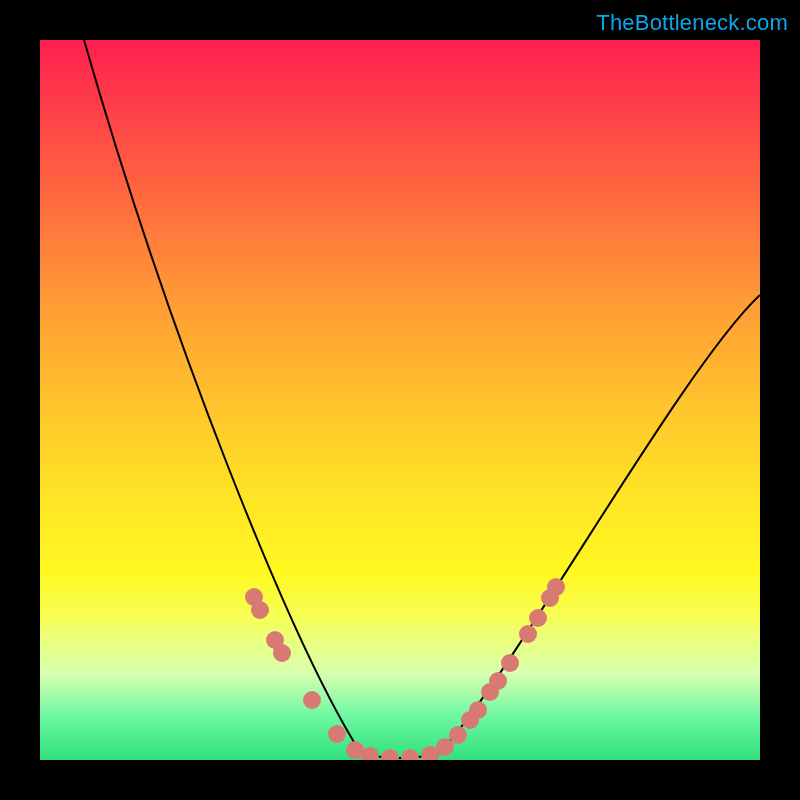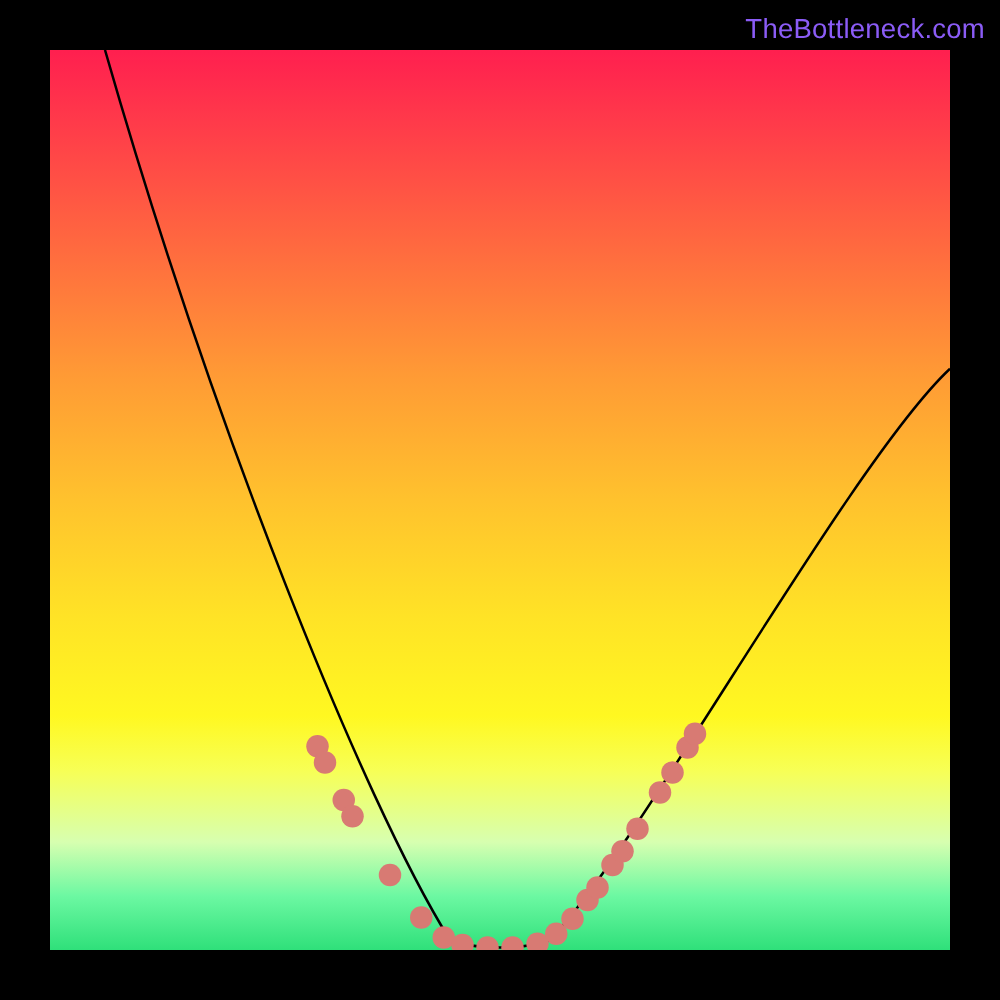--- a/index.html
+++ b/index.html
@@ -37,21 +37,21 @@
       #6cf8a2 94%,
       #2fe07a 100%
     );
   }
   .watermark {
     position: absolute;
     top: 10px;
     right: 12px;
     font-family: Arial, Helvetica, sans-serif;
     font-size: 22px;
-    color: #8b5cf6;
+    color: #0ea5e9;
     letter-spacing: 0.2px;
     user-select: none;
   }
   svg.curve {
     position: absolute;
     top: 0;
     left: 0;
     width: 720px;
     height: 720px;
   }

